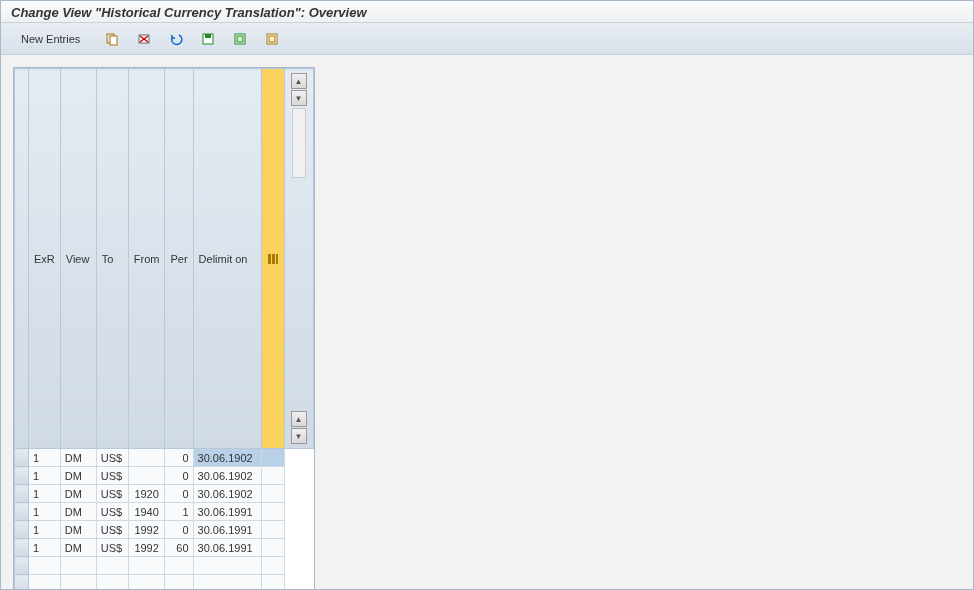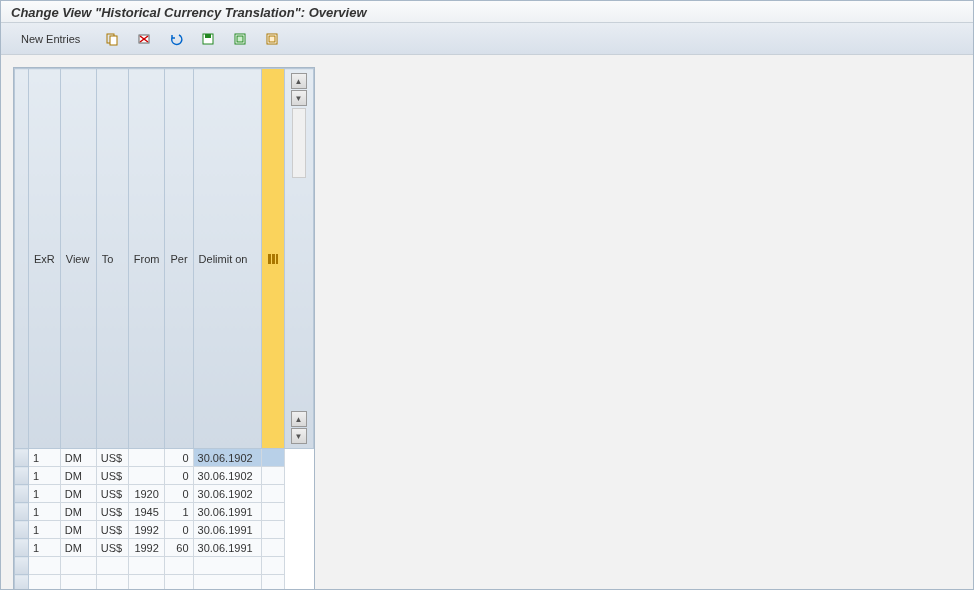--- a/index.html
+++ b/index.html
@@ -267,21 +267,21 @@
     <td class="col-year">1920</td>
     <td class="col-per">0</td>
     <td class="col-delimit ">30.06.1902</td>
     <td class=""></td>
   </tr>
           <tr>
     <td class="row-selector"></td>
     <td class="col-exr">1</td>
     <td class="col-from">DM</td>
     <td class="col-to">US$</td>
-    <td class="col-year">1945</td>
+    <td class="col-year">1940</td>
     <td class="col-per">1</td>
     <td class="col-delimit ">30.06.1991</td>
     <td class=""></td>
   </tr>
           <tr>
     <td class="row-selector"></td>
     <td class="col-exr">1</td>
     <td class="col-from">DM</td>
     <td class="col-to">US$</td>
     <td class="col-year">1992</td>

